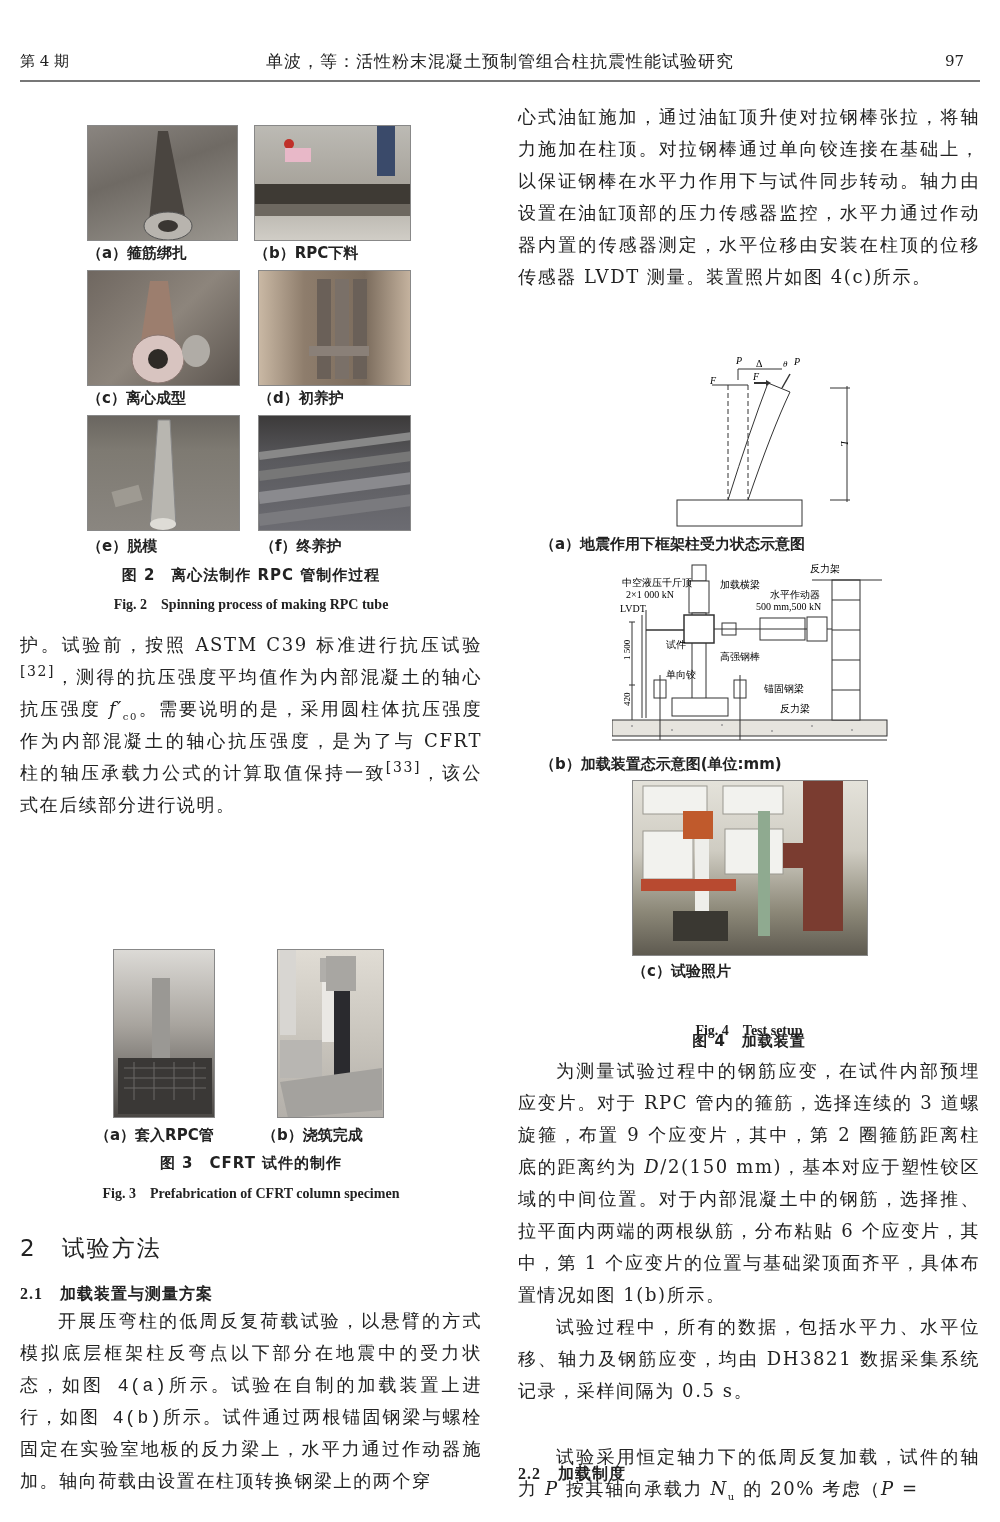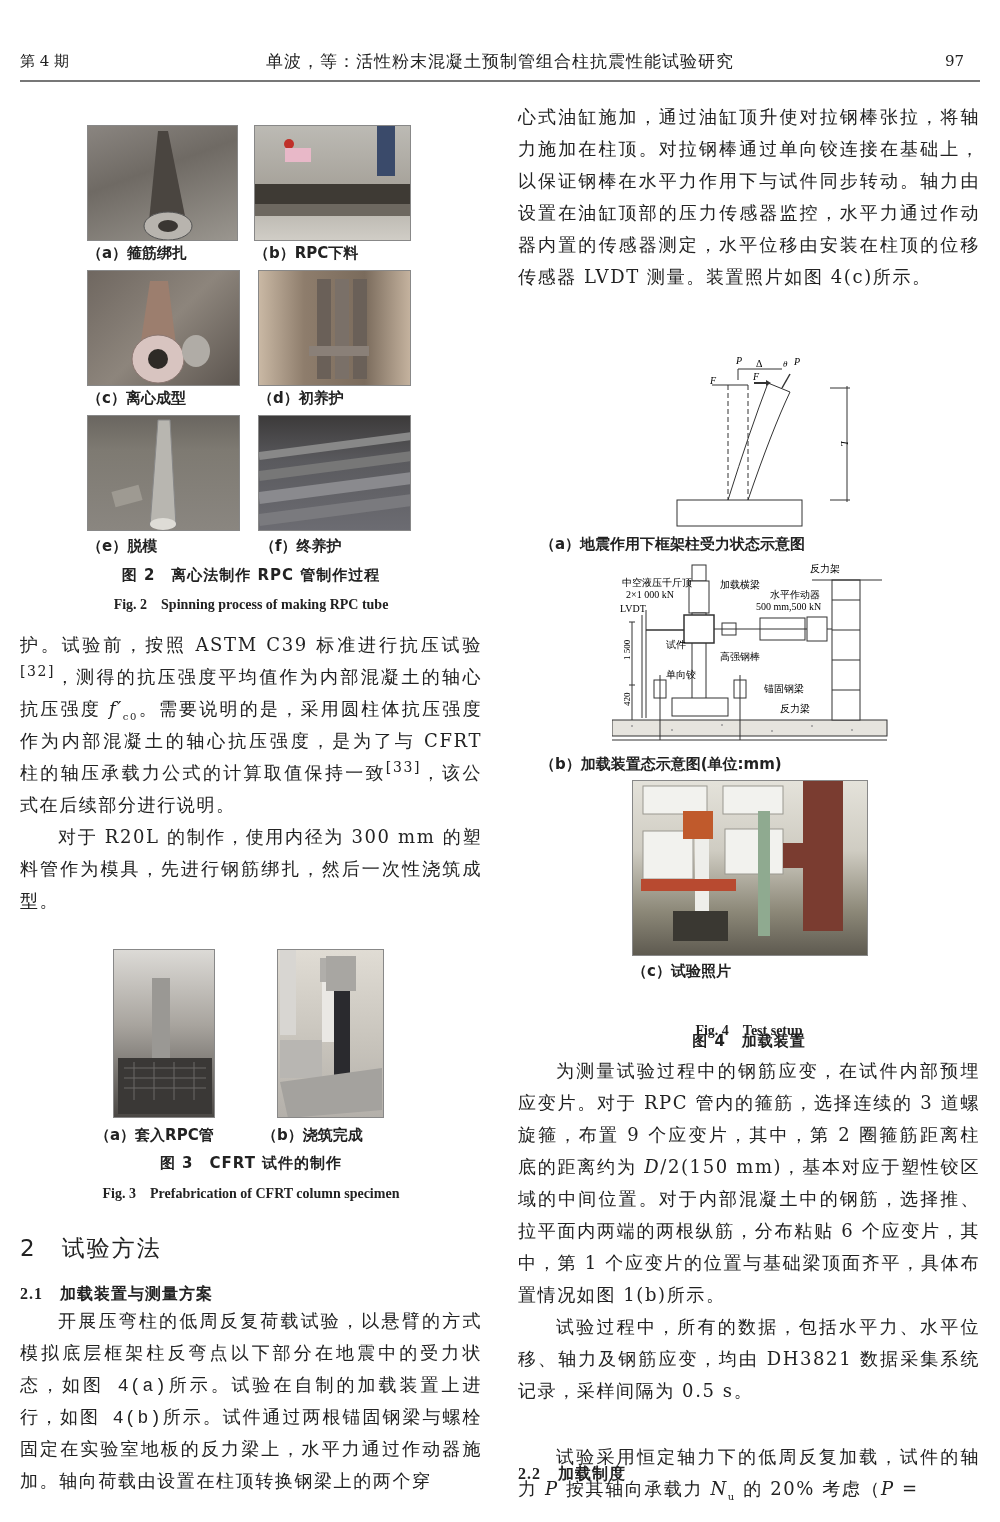--- a/index.html
+++ b/index.html
@@ -99,21 +99,20 @@
       </svg>
   </div>
   <div class="subcap" style="left:260px;top:537px;width:153px;">（f）终养护</div>
 
   <div class="figcap-cn" style="left:20px;top:566px;width:462px;">图 2　离心法制作 RPC 管制作过程</div>
   <div class="figcap-en" style="left:20px;top:596px;width:462px;">Fig. 2　Spinning process of making RPC tube</div>
 </div>
 
 <div class="col col-left" style="top:629px;">
   <p class="para"><span>护。试验前，按照 ASTM C39 标准进行抗压试验</span><sup>[32]</sup><span>，测得的抗压强度平均值作为内部混凝土的轴心抗压强度 </span><span class="ital">f′</span><sub>c0</sub><span>。需要说明的是，采用圆柱体抗压强度作为内部混凝土的轴心抗压强度，是为了与 CFRT 柱的轴压承载力公式的计算取值保持一致</span><sup>[33]</sup><span>，该公式在后续部分进行说明。</span></p>
-  <p class="para indent" style="margin-top:0px;">对于 R20L 的制作，使用内径为 300 mm 的塑料管作为模具，先进行钢筋绑扎，然后一次性浇筑成型。</p>
 </div>
 
 <div>
   <div class="photo" style="left:113px;top:949px;width:102px;height:169px;background:linear-gradient(180deg,#dcdad6 0%,#a8a49e 45%,#4a4744 100%);">
     <svg width="102" height="169">
         <rect x="38" y="28" width="18" height="100" fill="#9a9894"></rect>
         <rect x="4" y="108" width="94" height="56" fill="#3a3836"></rect>
         <g stroke="#6a6866" stroke-width="1">
           <line x1="10" y1="118" x2="92" y2="118"></line>
           <line x1="10" y1="128" x2="92" y2="128"></line>

